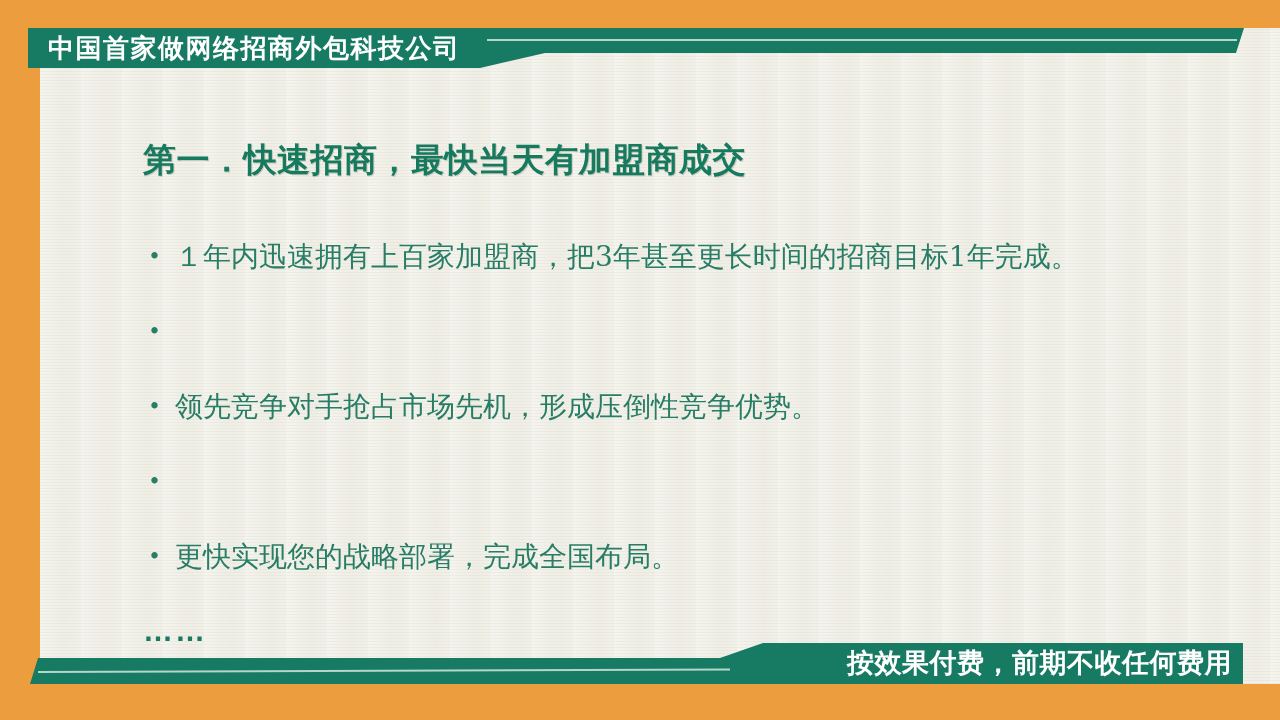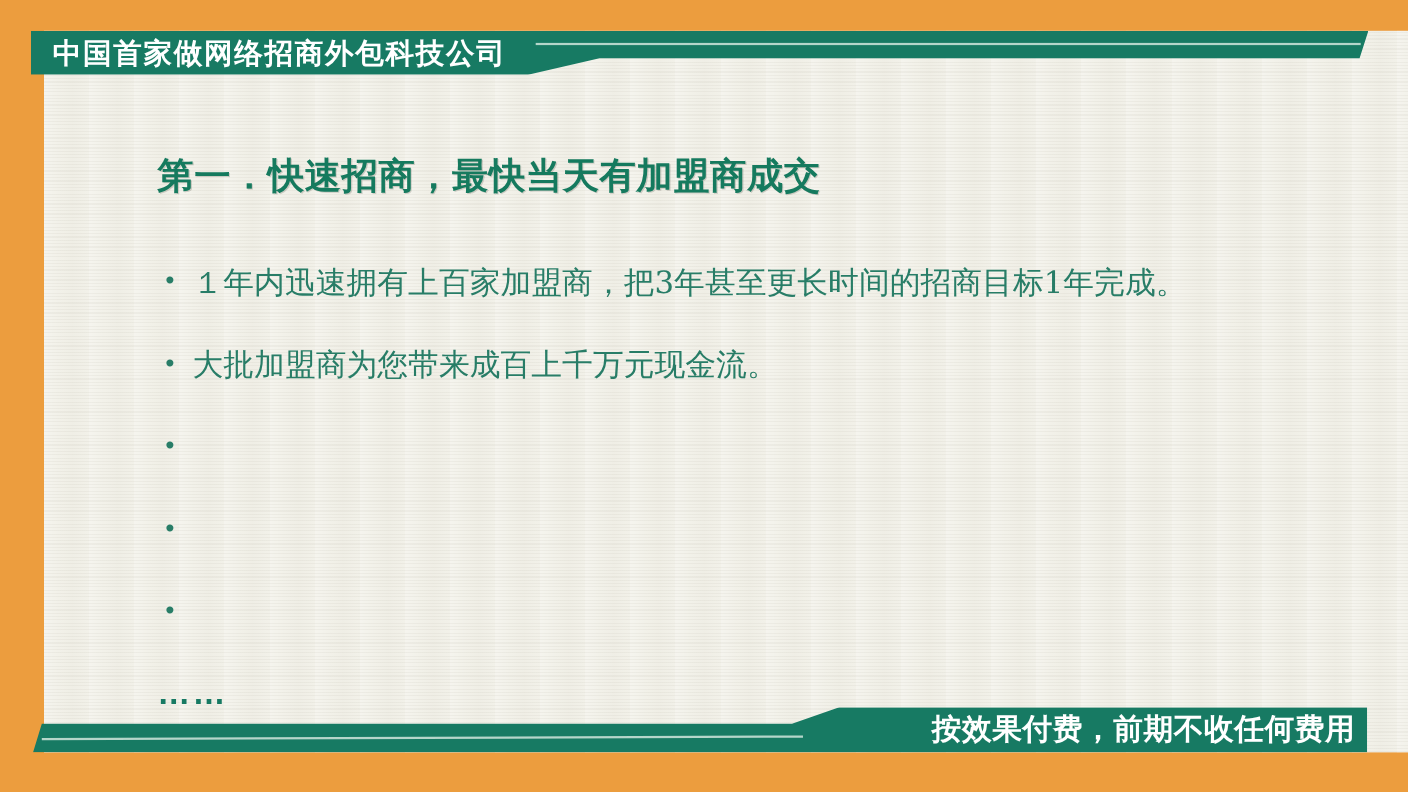--- a/index.html
+++ b/index.html
@@ -135,30 +135,31 @@
 <div class="content">
   <div class="slide-title">第一．快速招商，最快当天有加盟商成交</div>
 
   <ul class="bullets">
     <li>
       <span class="bullet-dot">•</span>
       <span>１年内迅速拥有上百家加盟商，把3年甚至更长时间的招商目标1年完成。</span>
     </li>
     <li>
       <span class="bullet-dot">•</span>
-      <span>大批加盟商为您带来成百上千万元现金流。</span>
+    </li>
+    <li>
+      <span class="bullet-dot">•</span>
+      <span>领先竞争对手抢占市场先机，形成压倒性竞争优势。</span>
     </li>
     <li>
       <span class="bullet-dot">•</span>
     </li>
     <li>
       <span class="bullet-dot">•</span>
-    </li>
-    <li>
-      <span class="bullet-dot">•</span>
+      <span>更快实现您的战略部署，完成全国布局。</span>
     </li>
   </ul>
 
   <div class="ellipsis-row">……</div>
 </div>
 
 <div class="header-ribbon">
   <div class="header-highlight"></div>
   <div class="header-tagline">中国首家做网络招商外包科技公司</div>
 </div>

